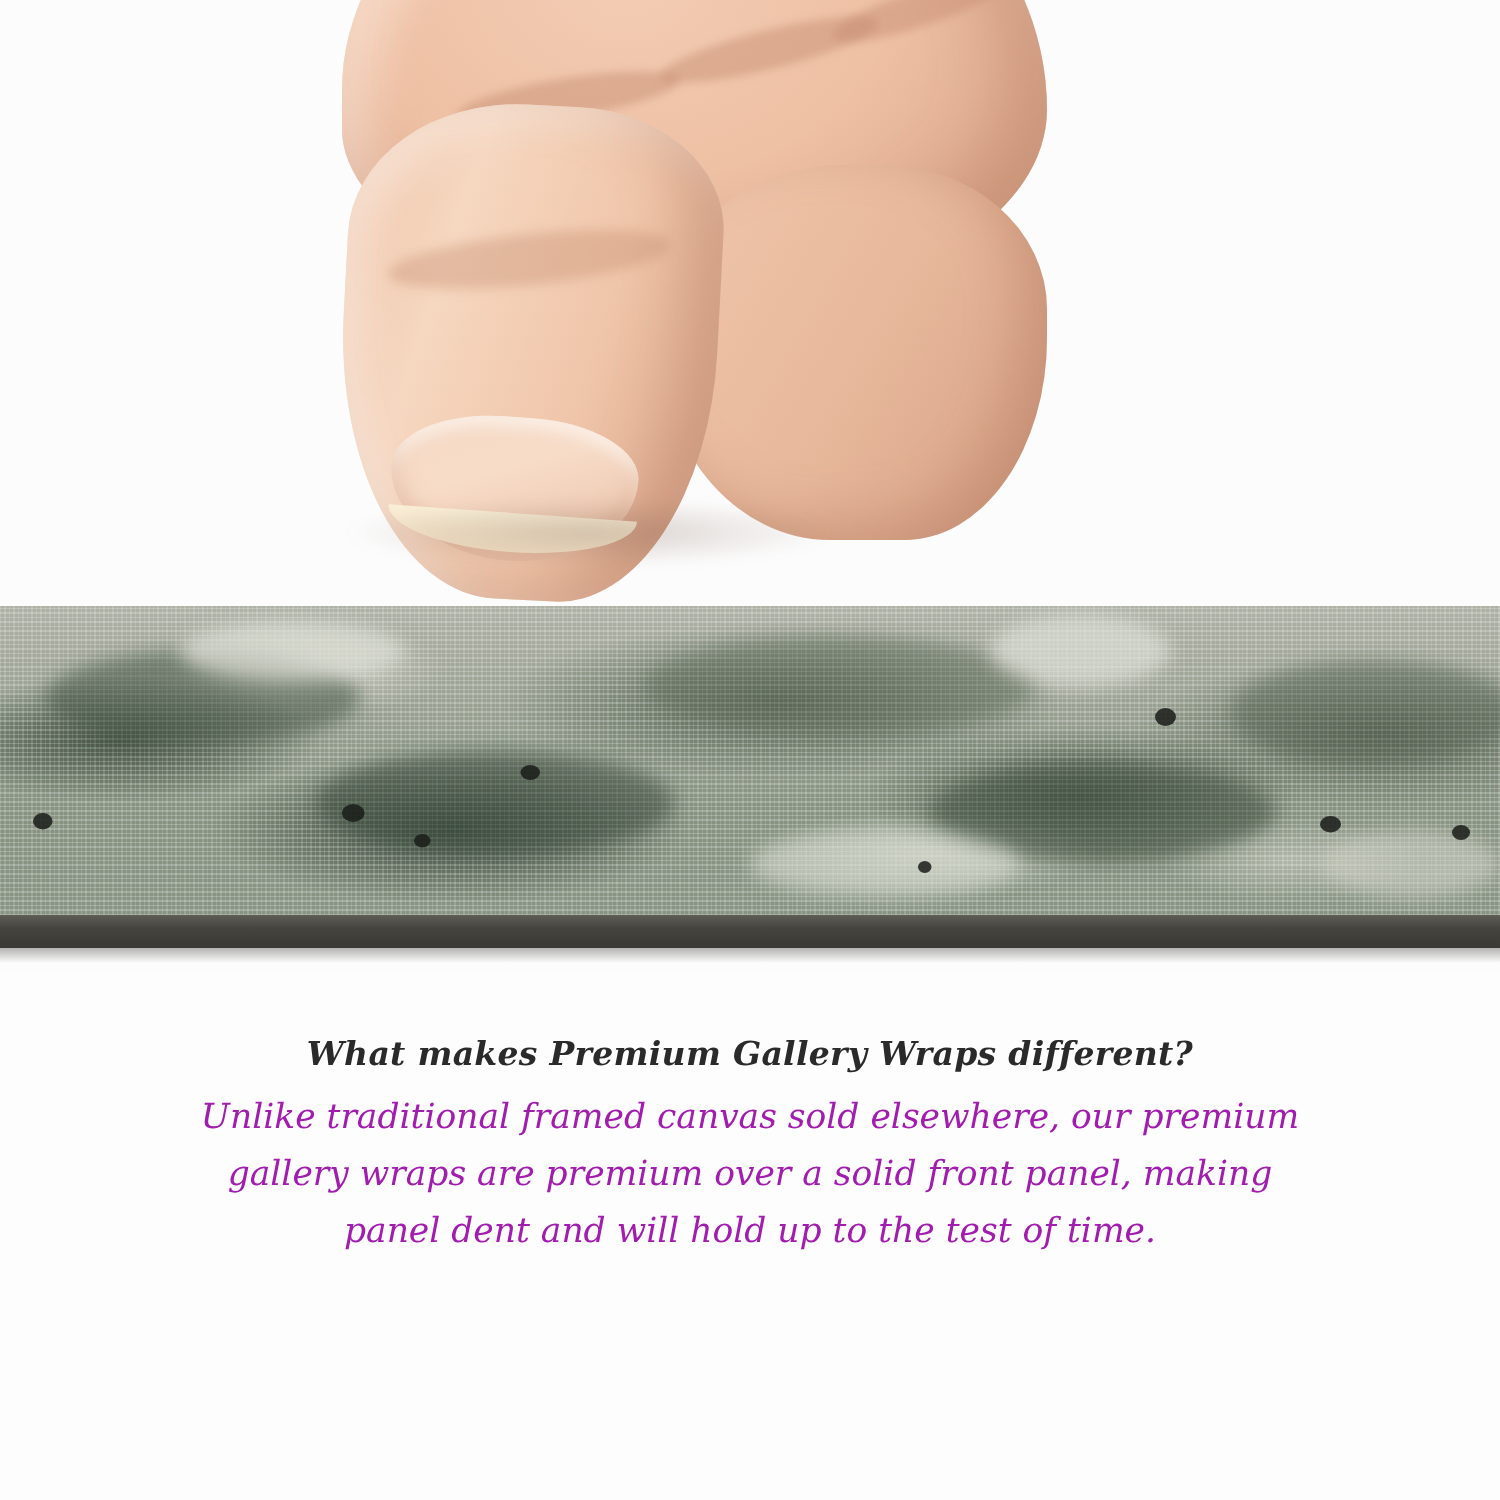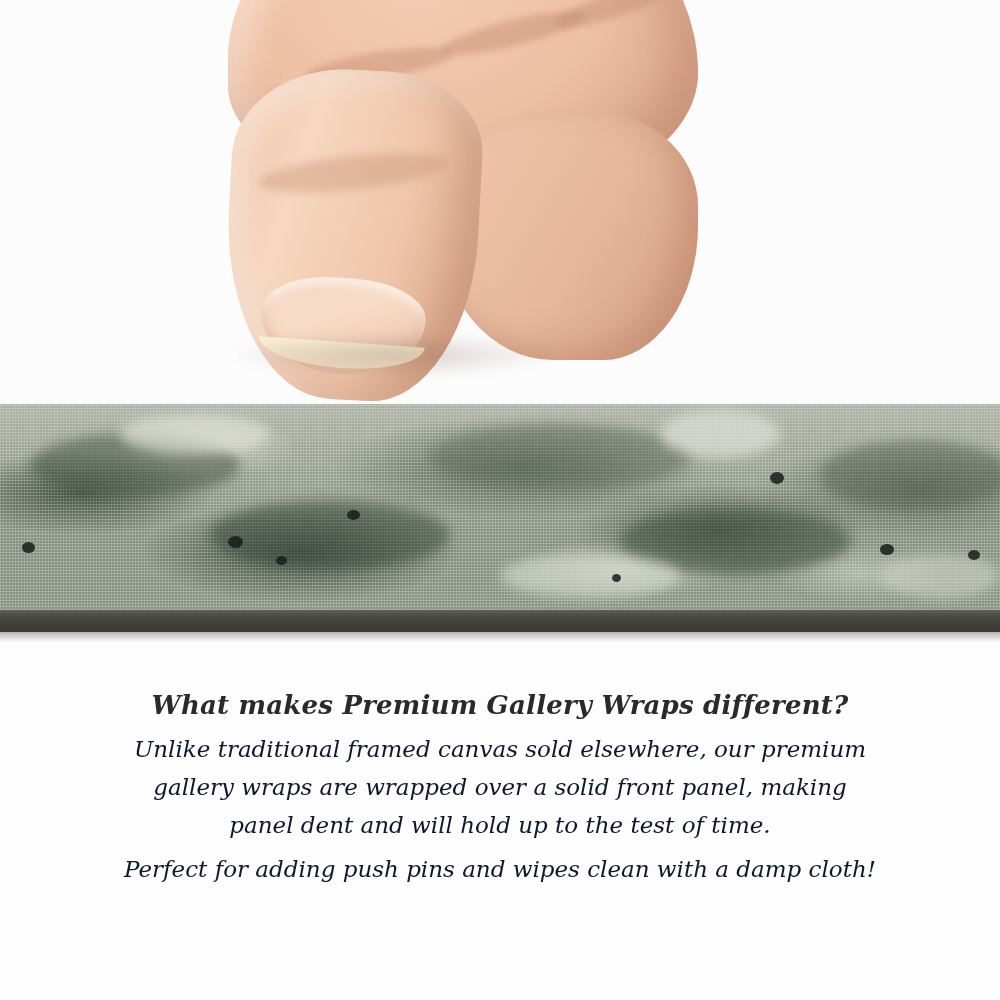--- a/index.html
+++ b/index.html
@@ -195,31 +195,31 @@
     position: absolute;
     left: 0;
     top: 690px;
     width: 1000px;
     text-align: center;
     color: #2b2b2b;
     font-family: "DejaVu Serif", serif;
     font-style: italic;
   }
   .caption-title {
-    font-size: 26px;
+    font-size: 22px;
     font-weight: 700;
     letter-spacing: 0.2px;
     margin: 0 0 10px 0;
     color: #2a2a2a;
   }
   .caption-line {
     font-size: 23px;
     line-height: 38px;
     margin: 0;
-    color: #0f172a;
+    color: #a21caf;
   }
   .caption-last {
     margin-top: 6px;
   }
 </style>
 </head>
 <body>
 
 <div class="product-card">
 
@@ -262,18 +262,17 @@
         <div class="speck" style="left:612px; top:170px; width:9px;  height:8px;"></div>
       </div>
       <div class="canvas-edge"></div>
       <div class="canvas-edge-shadow"></div>
     </div>
   </div>
 
   <div class="caption">
     <div class="caption-title">What makes Premium Gallery Wraps different?</div>
     <div class="caption-line">Unlike traditional framed canvas sold elsewhere, our premium</div>
-    <div class="caption-line">gallery wraps are wrapped over a solid front panel, making</div>
+    <div class="caption-line">gallery wraps are premium over a solid front panel, making</div>
     <div class="caption-line">panel dent and will hold up to the test of time.</div>
-    <div class="caption-line caption-last">Perfect for adding push pins and wipes clean with a damp cloth!</div>
   </div>
 
 </div>
 
 </body></html>

